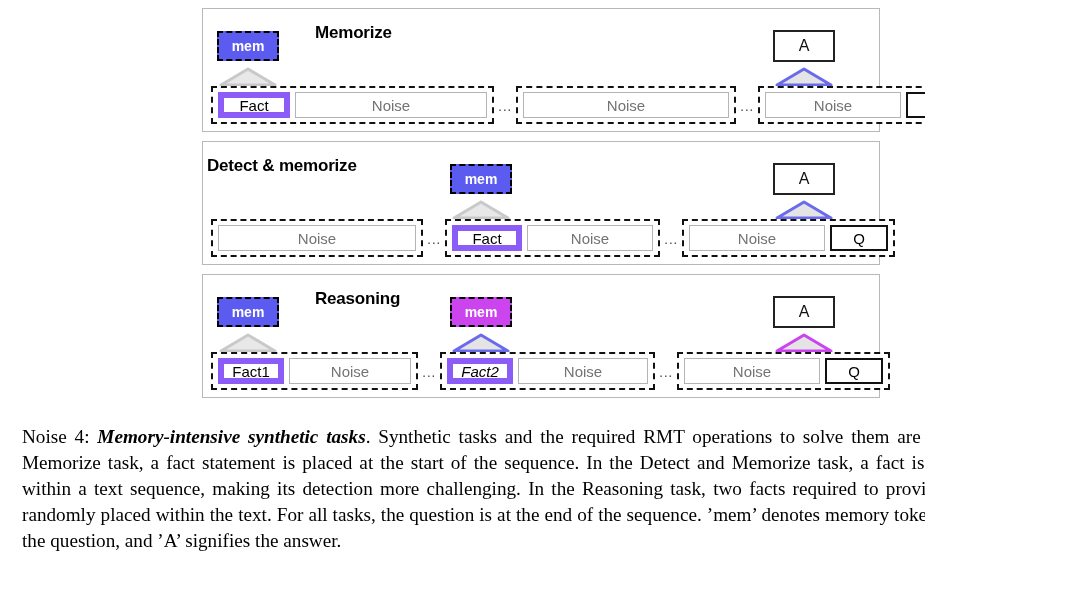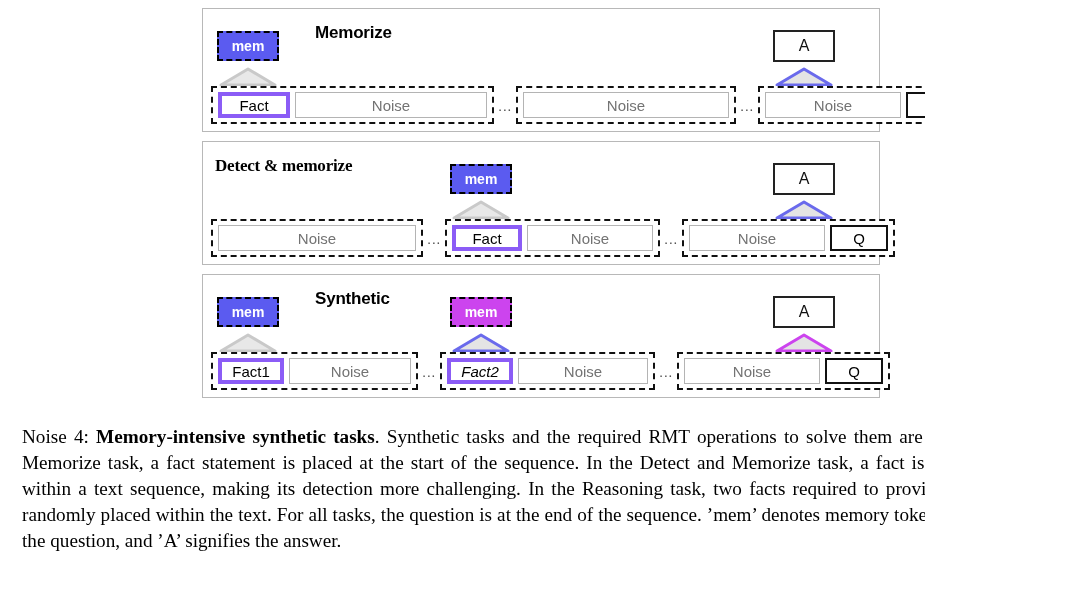--- a/index.html
+++ b/index.html
@@ -37,21 +37,21 @@
   .panel-title {
     position: absolute;
     top: 14px;
     font-size: 17px;
     font-weight: bold;
     color: #000000;
     letter-spacing: -0.2px;
     white-space: nowrap;
   }
   .title-pos-memorize   { left: 112px; }
-  .title-pos-detect     { left: 12px; font-family: Liberation Serif, serif;  }
+  .title-pos-detect     { left: 4px;  }
   .title-pos-reasoning  { left: 112px; }
 
   
   .mem-layer {
     position: absolute;
     left: 0; right: 0; top: 0; height: 78px;
   }
   .mem-box {
     position: absolute;
     width: 62px; height: 30px;
@@ -105,21 +105,21 @@
   .chunk {
     height: 26px;
     display: flex;
     align-items: center;
     justify-content: center;
     font-size: 15px;
     background: #ffffff;
     white-space: nowrap;
   }
   .chunk-fact {
-    border: 4px solid #8b5cf6;
+    border: 6px solid #8b5cf6;
     color: #000000;
   }
   .chunk-noise {
     border: 1.5px solid #b4b4b4;
     color: #737373;
   }
   .chunk-q {
     border: 2px solid #111111;
     color: #000000;
   }
@@ -137,21 +137,21 @@
   #caption {
     position: absolute;
     left: 22px; top: 424px;
     width: 1040px;
     font-family: "Liberation Serif", serif;
     font-size: 19.2px;
     line-height: 26px;
     color: #000000;
     text-align: justify;
   }
-  #caption b { font-weight: bold; }
+  #caption b { font-weight: bold; font-style: italic; }
 </style>
 </head>
 <body>
 
 <div id="page">
 
   <div id="figure">
       <div class="panel">
         <div class="panel-title title-pos-memorize">Memorize</div>
         <div class="mem-layer">
@@ -210,21 +210,21 @@
             <div class="chunk chunk-noise" style="width: 126px;">Noise</div>
           </div>
           <div class="ellipsis">...</div>
           <div class="segment" style="width: 218px;">
             <div class="chunk chunk-noise" style="width: 136px;">Noise</div>
             <div class="chunk chunk-q" style="width: 58px;">Q</div>
           </div>
         </div>
       </div>
       <div class="panel">
-        <div class="panel-title title-pos-reasoning">Synthetic</div>
+        <div class="panel-title title-pos-reasoning">Reasoning</div>
         <div class="mem-layer">
           <div class="mem-box" style="left: 14px; top: 22px; background: rgb(91, 91, 240);">mem</div>
           <div class="mem-box" style="left: 247px; top: 22px; background: rgb(204, 68, 238);">mem</div>
           <div class="ans-box" style="left: 570px; top: 21px;">A</div>
           <div class="tri" style="left: 16px; top: 58px;">
             <svg viewBox="0 0 58 20" xmlns="http://www.w3.org/2000/svg">
               <polygon points="29,2 56,18 2,18" fill="#e8e8e8" stroke="#c9c9c9" stroke-width="3" stroke-linejoin="round"></polygon>
             </svg>
           </div>
           <div class="tri" style="left: 249px; top: 58px;">

